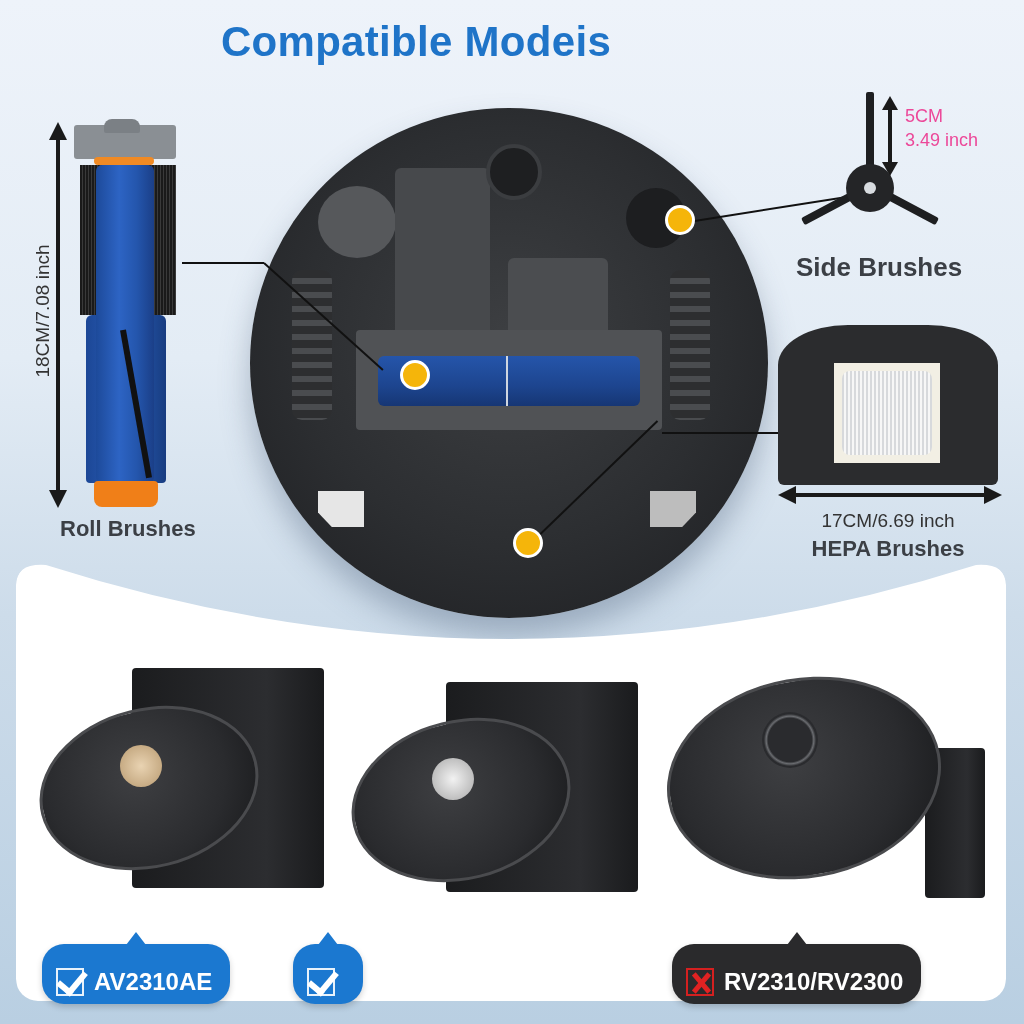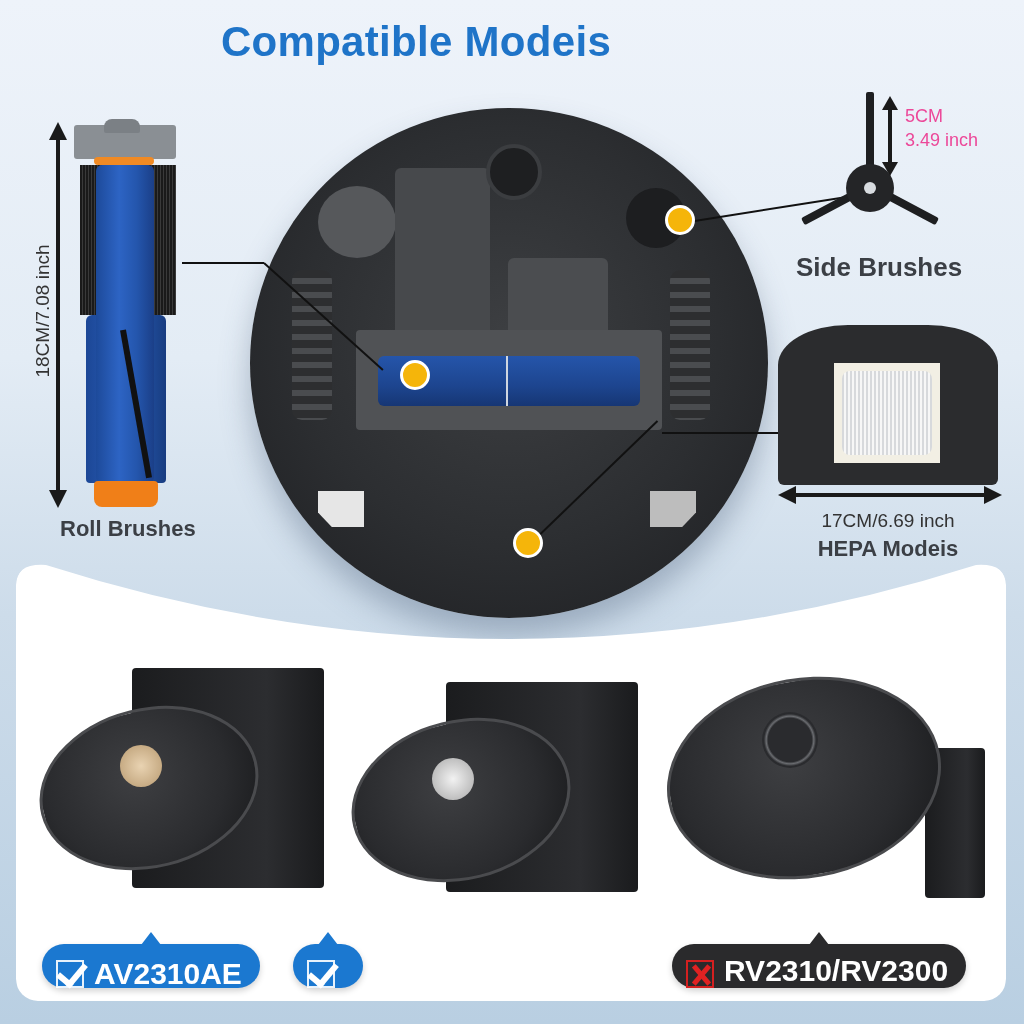--- a/index.html
+++ b/index.html
@@ -82,26 +82,26 @@
   .hepa-dim { position: absolute; left: 778px; top: 510px; width: 220px; text-align: center; font-size: 19px; color: #333; }
   .hepa-label { position: absolute; left: 778px; top: 536px; width: 220px; text-align: center; font-size: 22px; font-weight: 700; color: #3b3f45; }
 
   
   .panel { position: absolute; left: 16px; top: 563px; width: 990px; height: 438px; background: #fff;
     border-radius: 22px; clip-path: path('M0,22 Q0,0 30,2 Q495,150 960,2 Q990,0 990,22 L990,416 Q990,438 968,438 L22,438 Q0,438 0,416 Z'); }
   .dock { position: absolute; background: linear-gradient(90deg, #1b1c1e, #2c2d30 70%, #1a1b1d); border-radius: 4px; }
   .bot { position: absolute; border-radius: 50%; background: radial-gradient(circle at 45% 40%, #3e3f42 0%, #2a2b2e 60%, #161719 100%);
     border: 3px solid #4a4b4e; }
   .bot-cap { position: absolute; border-radius: 50%; }
-  .badge { position: absolute; top: 944px; height: 44px; border-radius: 22px; display: flex; align-items: center;
-    padding: 16px 18px 0 14px; color: #fff; font-size: 30px; font-weight: 700; box-shadow: 0 3px 6px rgba(0,0,0,0.18); }
+  .badge { position: absolute; top: 944px; height: 60px; border-radius: 22px; display: flex; align-items: center;
+    padding: 16px 18px 0 14px; color: #fff; font-size: 24px; font-weight: 700; box-shadow: 0 3px 6px rgba(0,0,0,0.18); }
   .badge::before { content: ""; position: absolute; top: -12px; left: 50%; margin-left: -10px;
     border-left: 10px solid transparent; border-right: 10px solid transparent; border-bottom: 13px solid var(--bc); }
   .badge-ok { background: #1b78d0; --bc: #1b78d0; }
-  .badge-no { background: #2a2a2c; --bc: #2a2a2c; font-weight: 700; align-items: flex-end; }
+  .badge-no { background: #2a2a2c; --bc: #2a2a2c; font-weight: 700; }
   .chk { position: relative; width: 28px; height: 28px; margin-right: 10px; border: 2px solid rgba(255,255,255,0.9); flex: none; }
   .chk-ok::after { content: ""; position: absolute; left: 5px; top: -4px; width: 12px; height: 22px;
     border-right: 6px solid #fff; border-bottom: 6px solid #fff; transform: rotate(40deg); }
   .chk-no { border-color: #d42020; }
   .chk-no::before, .chk-no::after { content: ""; position: absolute; left: 11px; top: 1px; width: 5px; height: 24px; background: #e02222; }
   .chk-no::before { transform: rotate(40deg); } .chk-no::after { transform: rotate(-40deg); }
 </style>
 </head>
 <body>
 
@@ -156,21 +156,21 @@
   <div>5CM</div>
   <div>3.49 inch</div>
 </div>
 <div class="side-label">Side Brushes</div>
 
 <div class="hepa">
   <div class="hepa-media"></div>
 </div>
 <div class="dim-h"></div>
 <div class="hepa-dim">17CM/6.69 inch</div>
-<div class="hepa-label">HEPA Modeis</div>
+<div class="hepa-label">HEPA Brushes</div>
 
 <div class="panel"></div>
 
 <div>
   <div class="dock" style="left:132px; top:668px; width:192px; height:220px;"></div>
   <div class="bot" style="left:38px; top:708px; width:222px; height:160px; transform:rotate(-14deg);"></div>
   <div class="bot-cap" style="left:120px; top:745px; width:42px; height:42px; background:radial-gradient(circle,#e9d3b2,#b89a70);"></div>
 </div>
 
 <div>

